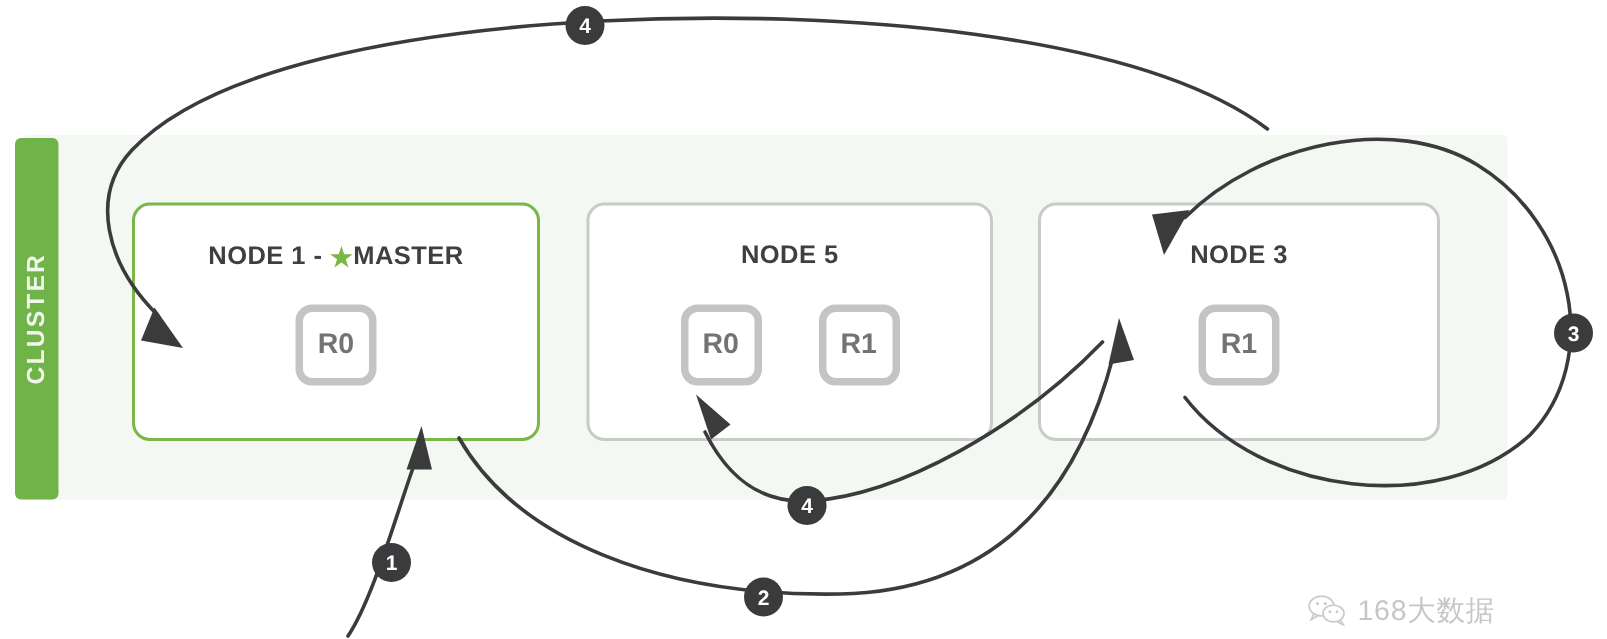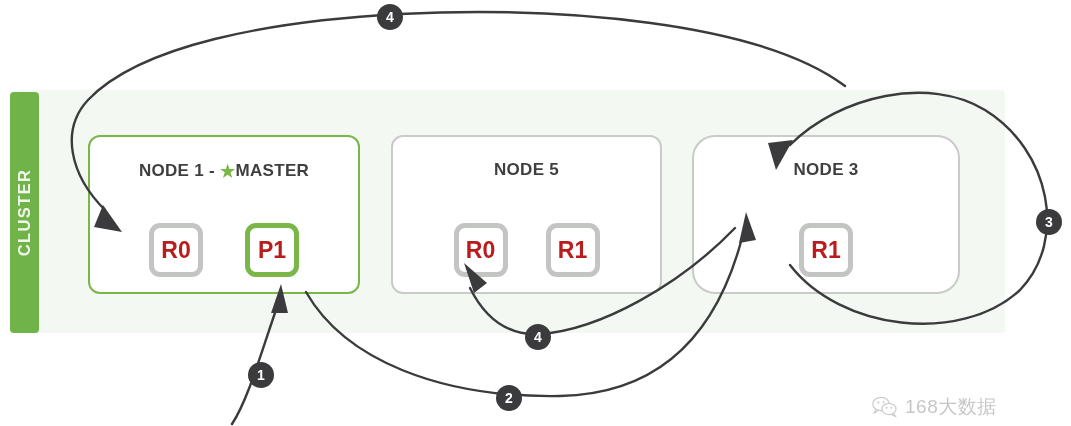--- a/index.html
+++ b/index.html
@@ -63,21 +63,21 @@
     background: #ffffff;
     border: 2px solid #c9cbc9;
     border-radius: 12px;
     box-sizing: border-box;
   }
   .node-box.is-master {
     border-color: #7ab648;
   }
   #node-1 { left: 88px;  width: 272px; }
   #node-2 { left: 391px; width: 271px; }
-  #node-3 { left: 692px; width: 268px; border-radius: 23px; }
+  #node-3 { left: 692px; width: 268px; }
 
   .node-title {
     position: absolute;
     left: 0;
     right: 0;
     top: 23px;
     text-align: center;
     font-size: 17px;
     font-weight: bold;
     color: #3f3f3f;
@@ -106,24 +106,23 @@
   .shard {
     width: 54px;
     height: 54px;
     border: 5px solid #c3c5c3;
     border-radius: 11px;
     background: #ffffff;
     box-sizing: border-box;
     display: flex;
     align-items: center;
     justify-content: center;
-    font-size: 23px;
-    font-weight: bold;
-    color: #b91c1c;
-    margin-top: 20px;
+    font-size: 19px;
+    font-weight: bold;
+    color: #737373;
   }
   .shard.primary {
     border-color: #7ab648;
   }
 
   
   #arrows {
     position: absolute;
     left: 0;
     top: 0;
@@ -188,21 +187,20 @@
   <div id="cluster-bar">
     <div id="cluster-bar-label">CLUSTER</div>
   </div>
 
   <div class="node-box is-master" id="node-1">
     <div class="node-title">
       <span>NODE 1 - </span><span class="star">★</span><span>MASTER</span>
     </div>
     <div class="shard-row">
       <div class="shard">R0</div>
-      <div class="shard primary">P1</div>
     </div>
   </div>
 
   <div class="node-box" id="node-2">
     <div class="node-title">
       <span>NODE 5</span>
     </div>
     <div class="shard-row">
       <div class="shard">R0</div>
       <div class="shard">R1</div>

